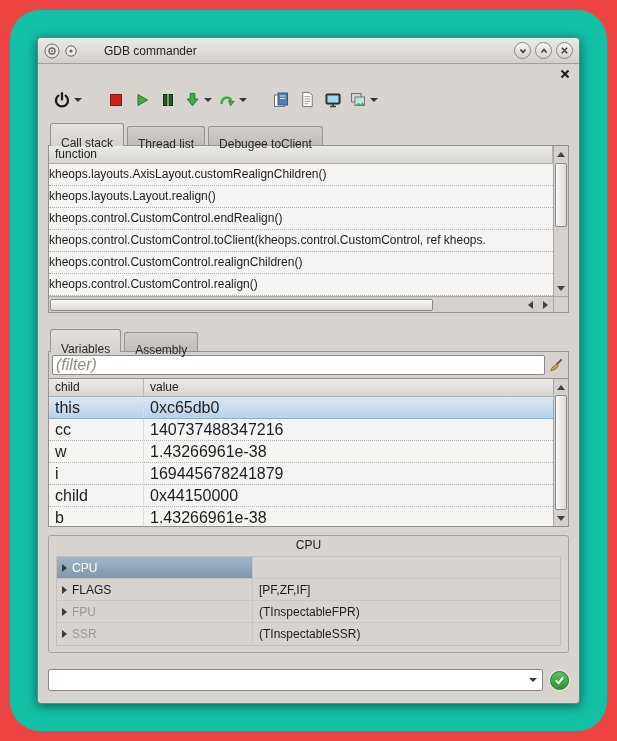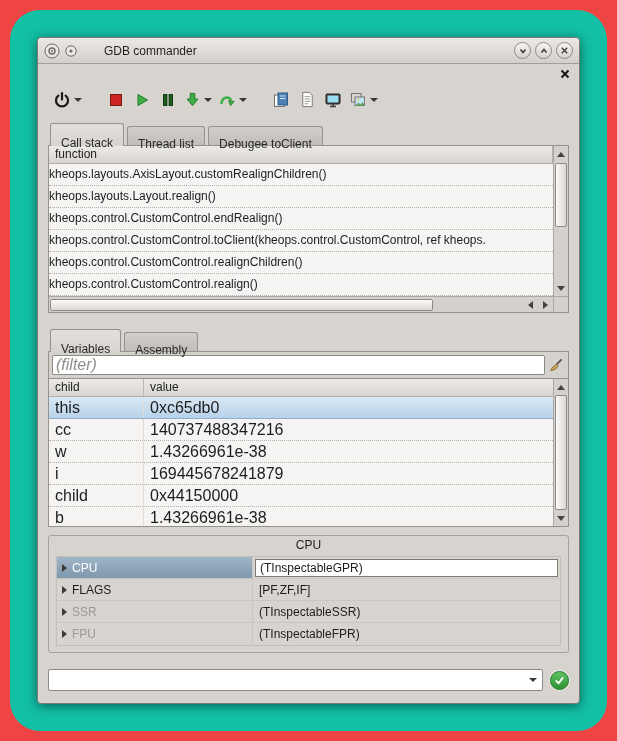--- a/index.html
+++ b/index.html
@@ -343,49 +343,46 @@
       </div>
 
       <div class="cpu-box">
         <div class="cpu-title">CPU</div>
         <div class="cpu-grid">
           <div class="cpu-row">
             <div class="cpu-namecell sel">
               <span class="cpu-exp"></span>
               <span>CPU</span>
             </div>
-            <div class="cpu-val">
-              <div class="cpu-field">(TInspectableGPR)</div>
-            </div>
           </div>
           <div class="cpu-row">
             <div class="cpu-namecell">
               <span class="cpu-exp"></span>
               <span>FLAGS</span>
             </div>
             <div class="cpu-val">
               <span class="cpu-valtext">[PF,ZF,IF]</span>
             </div>
           </div>
           <div class="cpu-row">
             <div class="cpu-namecell dim">
               <span class="cpu-exp"></span>
-              <span>SSR</span>
+              <span>FPU</span>
             </div>
             <div class="cpu-val">
-              <span class="cpu-valtext">(TInspectableSSR)</span>
+              <span class="cpu-valtext">(TInspectableFPR)</span>
             </div>
           </div>
           <div class="cpu-row">
             <div class="cpu-namecell dim">
               <span class="cpu-exp"></span>
-              <span>FPU</span>
+              <span>SSR</span>
             </div>
             <div class="cpu-val">
-              <span class="cpu-valtext">(TInspectableFPR)</span>
+              <span class="cpu-valtext">(TInspectableSSR)</span>
             </div>
           </div>
         </div>
       </div>
 
       <div class="command-row">
         <div class="combo">
           <input type="text" value="" style="">
           <div class="combo-arrow">
             <span class="chev" style="margin:0;"></span>

